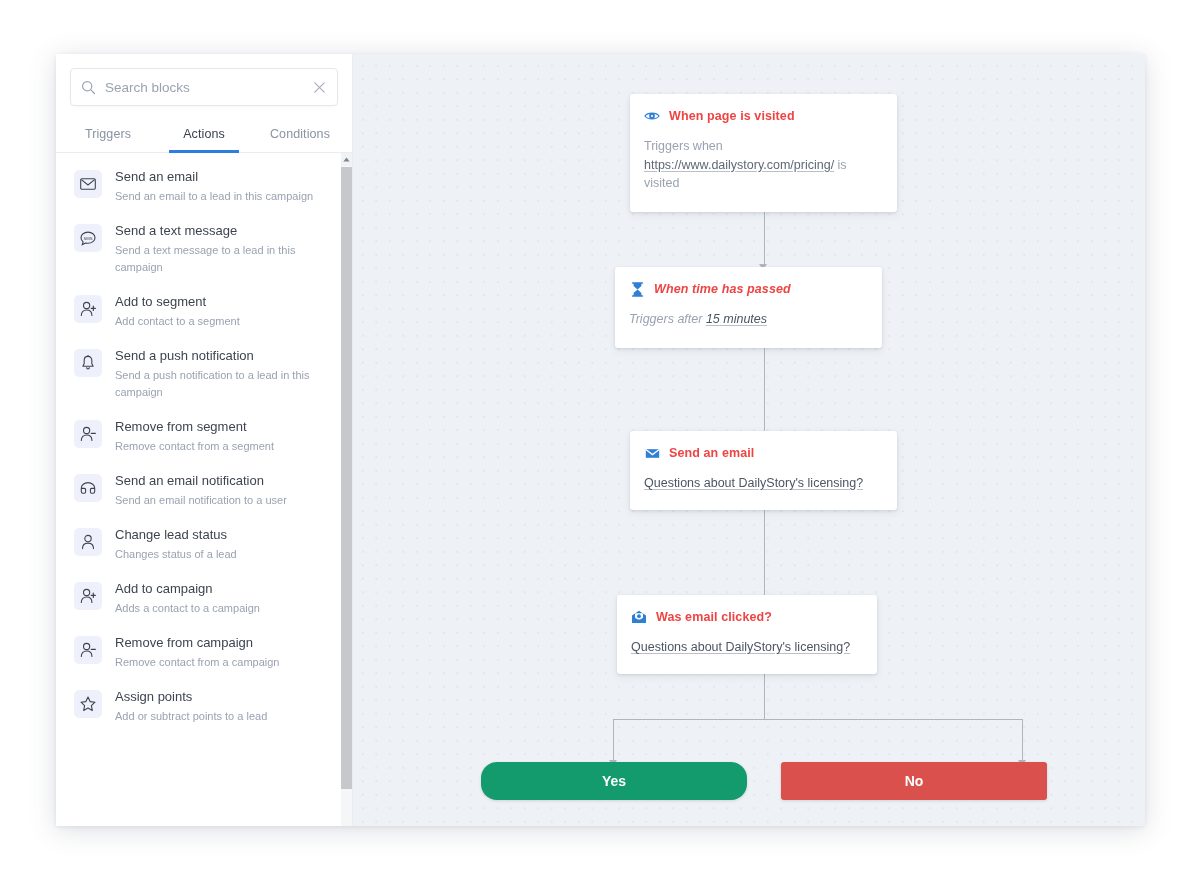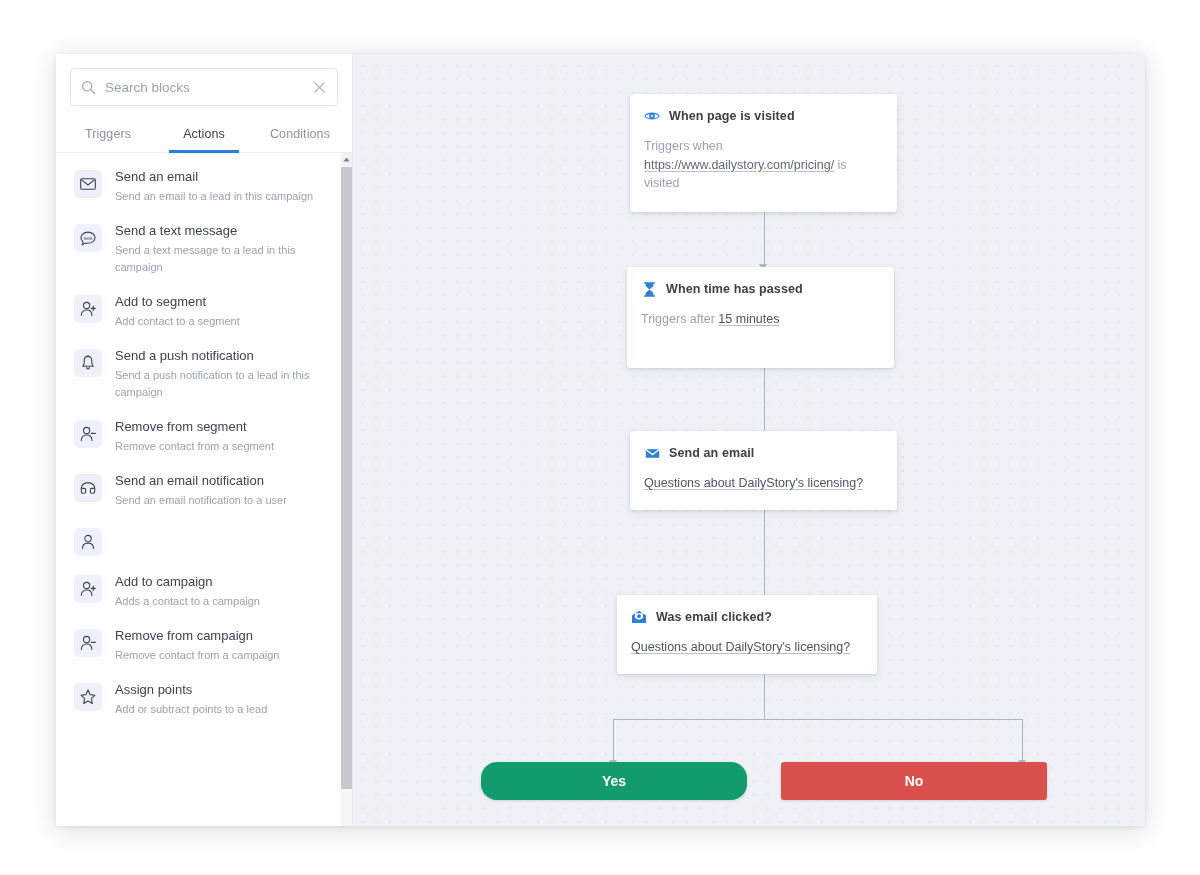--- a/index.html
+++ b/index.html
@@ -199,21 +199,21 @@
   }
   .node-ico {
     width: 16px; height: 16px;
     margin-right: 9px;
     display: flex; align-items: center; justify-content: center;
     flex: 0 0 auto;
   }
   .node-title {
     font-size: 12.5px;
     font-weight: bold;
-    color: #404040;
+    color: #ef4444;
     letter-spacing: 0.1px;
   }
   .node-body {
     font-size: 12.5px;
     color: #9aa2b1;
     line-height: 18.5px;
   }
   .node-body .lnk {
     color: #5f6875;
     text-decoration: underline;
@@ -363,20 +363,24 @@
               <div class="block-desc">Send an email notification to a user</div>
             </div>
           </div>
           <div class="block-item">
             <div class="block-icon">
               <svg width="14" height="16" viewBox="0 0 14 16">
                 <circle cx="7" cy="4.6" r="3.2" fill="none" stroke="#3d4450" stroke-width="1.1"></circle>
                 <path d="M1.5 14.6 C1.5 11 4 9.1 7 9.1 C10 9.1 12.5 11 12.5 14.6" fill="none" stroke="#3d4450" stroke-width="1.1" stroke-linecap="round"></path>
               </svg>
             </div>
+            <div class="block-text">
+              <div class="block-title">Change lead status</div>
+              <div class="block-desc">Changes status of a lead</div>
+            </div>
           </div>
           <div class="block-item">
             <div class="block-icon">
               <svg width="17" height="16" viewBox="0 0 17 16">
                 <circle cx="6.6" cy="4.5" r="3.1" fill="none" stroke="#3d4450" stroke-width="1.1"></circle>
                 <path d="M1.3 14.4 C1.3 10.9 3.7 9 6.6 9 C9.5 9 11.9 10.9 11.9 14.4" fill="none" stroke="#3d4450" stroke-width="1.1" stroke-linecap="round"></path>
                 <path d="M13.3 5.2 L13.3 9.4 M11.2 7.3 L15.4 7.3" stroke="#3d4450" stroke-width="1.2" stroke-linecap="round"></path>
               </svg>
             </div>
             <div class="block-text">
@@ -446,21 +450,21 @@
             <path d="M1 8 C3.4 4.2, 12.6 4.2, 15 8 C12.6 11.8, 3.4 11.8, 1 8 Z" fill="none" stroke="#2f7fd4" stroke-width="1.2"></path>
             <circle cx="8" cy="8" r="2.9" fill="#2f7fd4"></circle>
             <circle cx="8" cy="8" r="1.1" fill="#ffffff"></circle>
           </svg>
         </span>
         <span class="node-title">When page is visited</span>
       </div>
       <div class="node-body"><span>Triggers when </span><span class="lnk">https://www.dailystory.com/pricing/</span><span> is visited</span></div>
     </div>
 
-    <div class="node" style="left:274px; top:213px; width:267px; height:101px;">
+    <div class="node" style="left:262px; top:213px; width:267px; height:81px;font-style:italic;">
       <div class="node-head">
         <span class="node-ico">
           <svg width="13" height="15" viewBox="0 0 13 15">
             <path d="M1.6 1 H11.4 M1.6 14 H11.4" stroke="#2f7fd4" stroke-width="1.5" stroke-linecap="round"></path>
             <path d="M2.6 1 L2.6 4 L6.5 7.5 L10.4 4 L10.4 1 Z" fill="#2f7fd4"></path>
             <path d="M2.6 14 L2.6 11 L6.5 7.5 L10.4 11 L10.4 14 Z" fill="#2f7fd4"></path>
           </svg>
         </span>
         <span class="node-title">When time has passed</span>
       </div>

